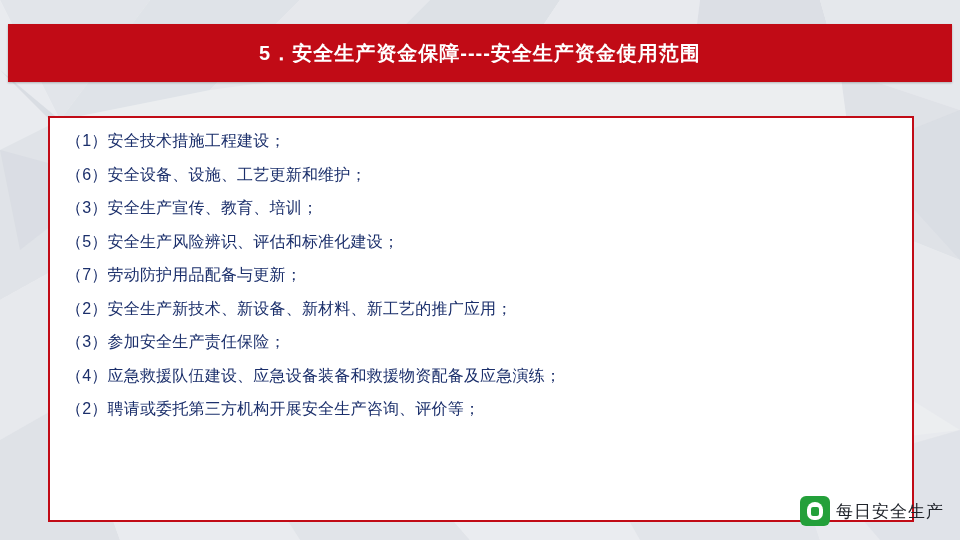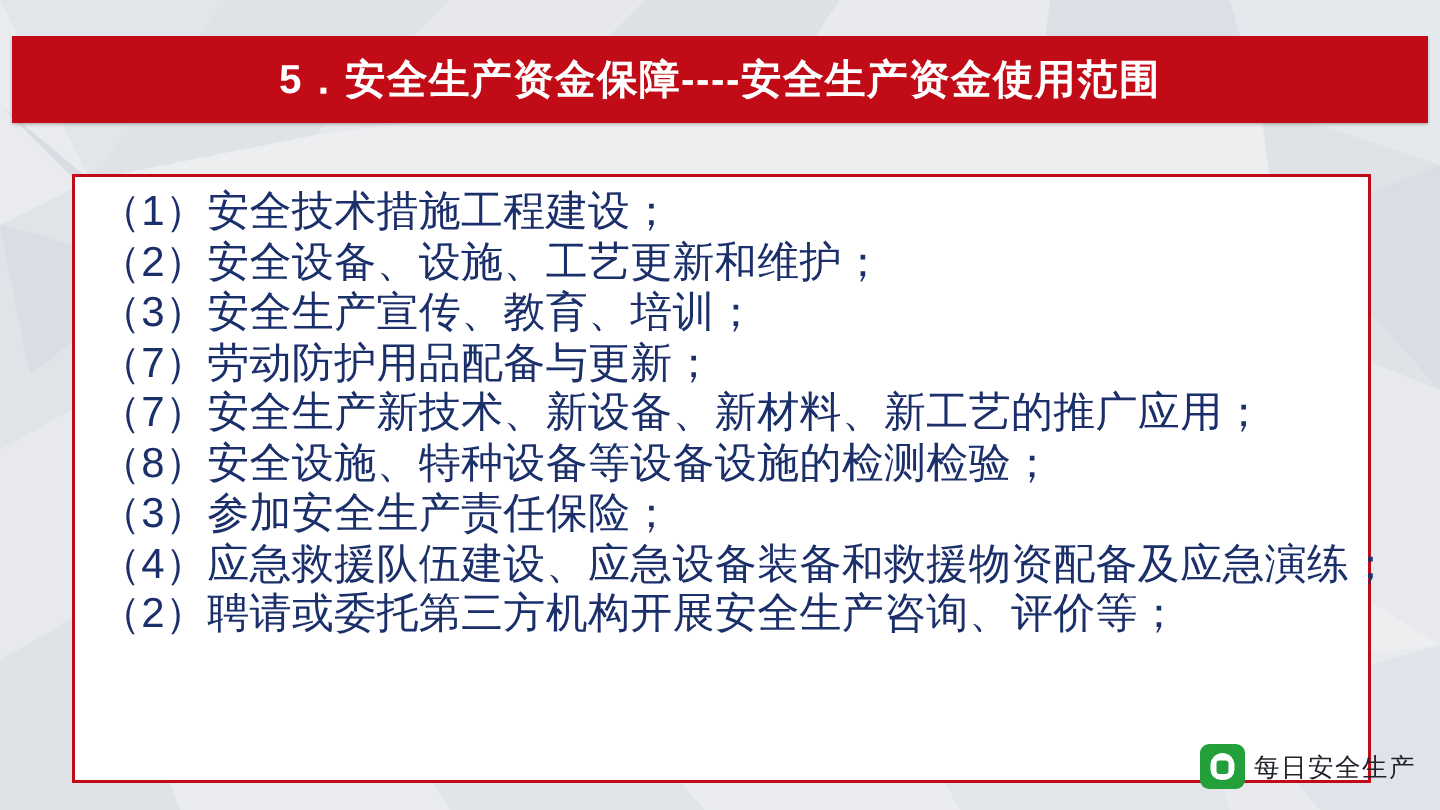--- a/index.html
+++ b/index.html
@@ -40,21 +40,21 @@
   }
   .title-text {
     position: absolute;
     left: 8px;
     top: 24px;
     width: 944px;
     height: 58px;
     line-height: 58px;
     text-align: center;
     color: #ffffff;
-    font-size: 27px;
+    font-size: 20px;
     font-weight: bold;
     letter-spacing: 1px;
     z-index: 3;
     white-space: nowrap;
   }
   .content-box {
     position: absolute;
     left: 48px;
     top: 116px;
     width: 866px;
@@ -65,21 +65,21 @@
     box-sizing: border-box;
   }
   .list {
     position: absolute;
     left: 66px;
     top: 124px;
     width: 840px;
     z-index: 3;
   }
   .list-item {
-    font-size: 28px;
+    font-size: 16px;
     line-height: 33.5px;
     color: #1b2f6b;
     white-space: nowrap;
     letter-spacing: 0.2px;
   }
   .watermark {
     position: absolute;
     right: 16px;
     bottom: 14px;
     display: flex;
@@ -157,25 +157,25 @@
     <polygon points="820,470 960,430 960,540 880,540" fill="#d8dce2" opacity="0.45"></polygon>
   </svg>
 
   <div class="title-band"></div>
   <div class="title-text">5．安全生产资金保障----安全生产资金使用范围</div>
 
   <div class="content-box"></div>
 
   <div class="list">
     <div class="list-item">（1）安全技术措施工程建设；</div>
-    <div class="list-item">（2）安全设备、设施、工艺更新和维护；</div>
+    <div class="list-item">（6）安全设备、设施、工艺更新和维护；</div>
     <div class="list-item">（3）安全生产宣传、教育、培训；</div>
+    <div class="list-item">（5）安全生产风险辨识、评估和标准化建设；</div>
     <div class="list-item">（7）劳动防护用品配备与更新；</div>
-    <div class="list-item">（7）安全生产新技术、新设备、新材料、新工艺的推广应用；</div>
-    <div class="list-item">（8）安全设施、特种设备等设备设施的检测检验；</div>
+    <div class="list-item">（2）安全生产新技术、新设备、新材料、新工艺的推广应用；</div>
     <div class="list-item">（3）参加安全生产责任保险；</div>
     <div class="list-item">（4）应急救援队伍建设、应急设备装备和救援物资配备及应急演练；</div>
     <div class="list-item">（2）聘请或委托第三方机构开展安全生产咨询、评价等；</div>
   </div>
 
   <div class="watermark">
     <div class="wm-logo"></div>
     <div class="wm-text">每日安全生产</div>
   </div>
 

